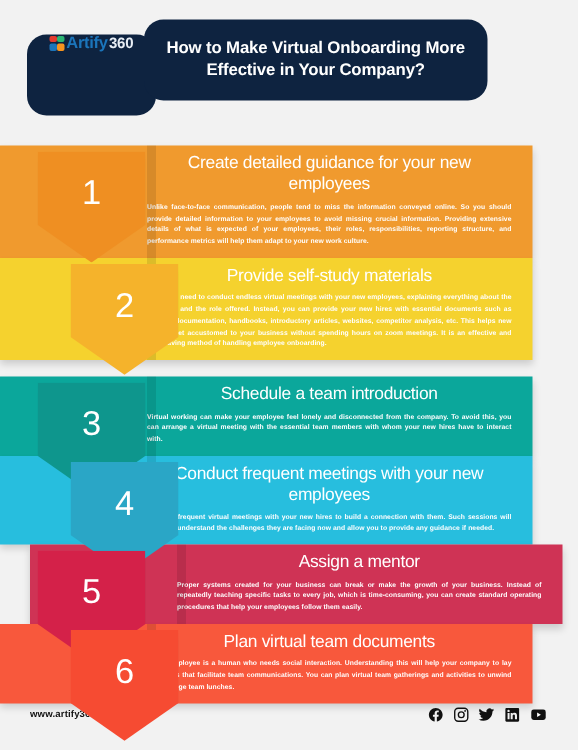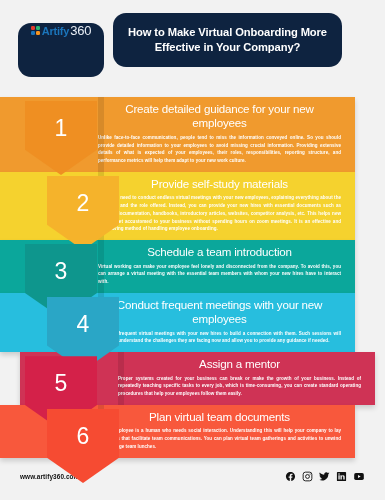--- a/index.html
+++ b/index.html
@@ -19,26 +19,26 @@
     display:flex; align-items:flex-start; justify-content:center;margin-top:10px;
   }
   .logo-wrap { display:flex; align-items:center; gap:1px; }
   .logo-mark { width:10px; height:10px; position:relative; flex:0 0 auto; }
   .logo-mark i { position:absolute; width:4.4px; height:4.4px; border-radius:1.3px; display:block; }
   .lm1 { left:0; top:0; background:#e23b2e; }
   .lm2 { left:5.2px; top:0; background:#2bb673; }
   .lm3 { left:0; top:5.2px; background:#1b75bb; }
   .lm4 { left:5.2px; top:5.2px; background:#f7941e; }
   .logo-a { font-size:11px; font-weight:bold; color:#1b75bb; letter-spacing:-.2px; }
-  .logo-n { font-size:13px; font-weight:normal; color:#e8eef5; letter-spacing:-.2px; }
+  .logo-n { font-size:10px; font-weight:bold; color:#e8eef5; letter-spacing:-.2px; }
 
   .title-box {
     position:absolute; left:96px; top:0; width:229px; height:54px;
     background:#0e2340; border-radius:13px;
-    display:flex; align-items:center; justify-content:center; padding:0 14px;margin-left:17px;
+    display:flex; align-items:center; justify-content:center; padding:0 14px;
   }
   .title-box h1 {
     font-size:11.2px; font-weight:bold; color:#ffffff;
     text-align:center; line-height:1.35; letter-spacing:-.1px;
   }
 
   
   .steps { position:absolute; top:97px; left:0; width:385px; }
   .step { position:relative; width:100%; }
 
@@ -123,21 +123,21 @@
     <div class="step">
       <div class="band" style="background: rgb(245, 210, 46);">
         <h2>Provide self-study materials</h2>
         <p>You don't need to conduct endless virtual meetings with your new employees, explaining everything about the company and the role offered. Instead, you can provide your new hires with essential documents such as product documentation, handbooks, introductory articles, websites, competitor analysis, etc. This helps new staff to get accustomed to your business without spending hours on zoom meetings. It is an effective and time-saving method of handling employee onboarding.</p>
       </div>
       <div class="badge even" style="background: rgb(245, 179, 43);">
         <span>2</span>
       </div>
     </div>
     <div class="step">
-      <div class="band" style="background: rgb(11, 167, 155);">
+      <div class="band" style="background: rgb(11, 167, 155); margin-top: 11px;">
         <h2>Schedule a team introduction</h2>
         <p>Virtual working can make your employee feel lonely and disconnected from the company. To avoid this, you can arrange a virtual meeting with the essential team members with whom your new hires have to interact with.</p>
       </div>
       <div class="badge odd" style="background: rgb(14, 150, 141);">
         <span>3</span>
       </div>
     </div>
     <div class="step">
       <div class="band" style="background: rgb(39, 190, 222);">
         <h2>Conduct frequent meetings with your new employees</h2>

